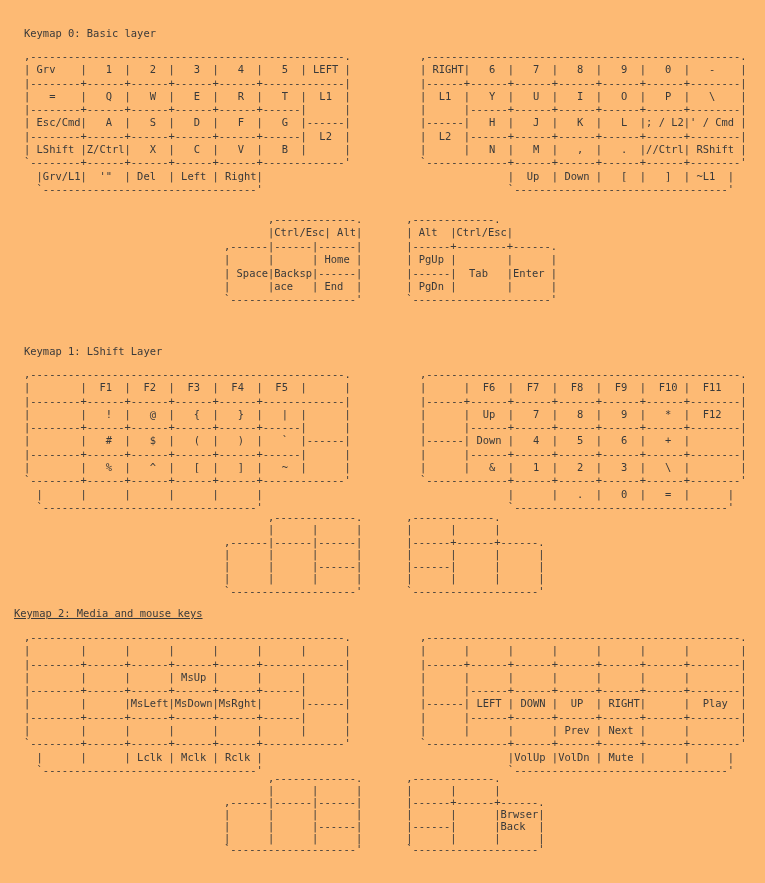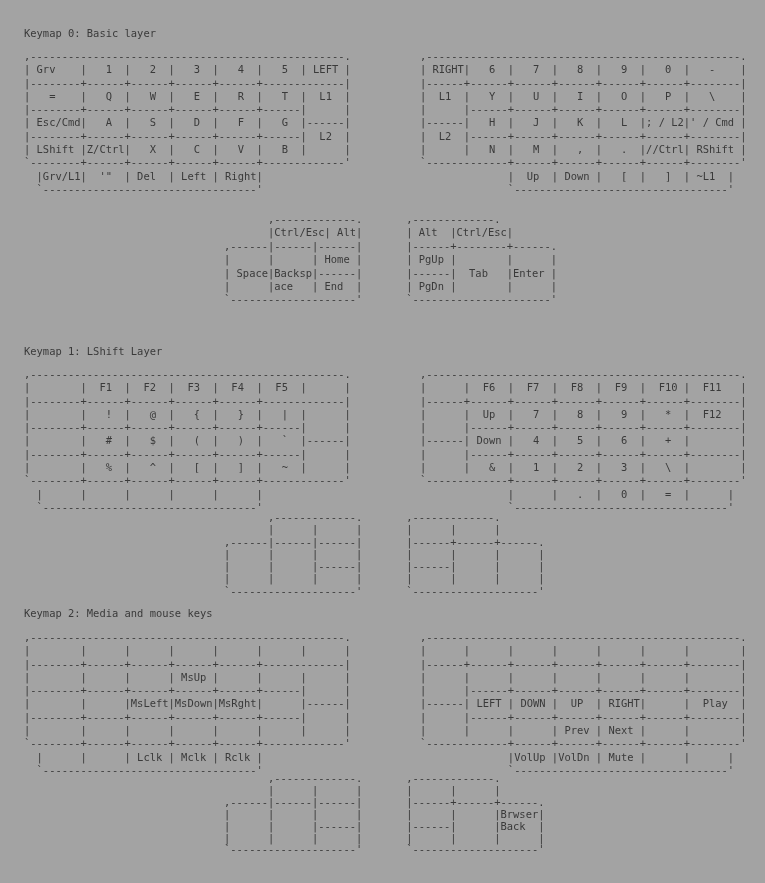--- a/index.html
+++ b/index.html
@@ -27,28 +27,28 @@
   }
   
   #km0-title { left: 24px; top: 27px; }
   #km0-main  { left: 24px; top: 50px; }
   #km0-thumb { left: 224px; top: 213px; line-height: 13.4px; }
   
   #km1-title { left: 24px; top: 345px; }
   #km1-main  { left: 24px; top: 368px; }
   #km1-thumb { left: 224px; top: 511px; line-height: 12.3px; }
   
-  #km2-title { left: 24px; top: 607px; }
+  #km2-title { left: 14px; top: 607px; text-decoration: underline; }
   #km2-main  { left: 24px; top: 631px; }
   #km2-thumb { left: 224px; top: 773px; line-height: 11.9px; }
 </style>
 </head>
 <body>
 
-<div id="page" style="background: #a3a3a3; color: rgb(58, 58, 58);">
+<div id="page" style="background: #fdba74; color: rgb(58, 58, 58);">
 
   <pre id="km0-title">Keymap 0: Basic layer</pre>
   <pre id="km0-main">,--------------------------------------------------.           ,--------------------------------------------------.
 | Grv    |   1  |   2  |   3  |   4  |   5  | LEFT |           | RIGHT|   6  |   7  |   8  |   9  |   0  |   -    |
 |--------+------+------+------+------+-------------|           |------+------+------+------+------+------+--------|
 |   =    |   Q  |   W  |   E  |   R  |   T  |  L1  |           |  L1  |   Y  |   U  |   I  |   O  |   P  |   \    |
 |--------+------+------+------+------+------|      |           |      |------+------+------+------+------+--------|
 | Esc/Cmd|   A  |   S  |   D  |   F  |   G  |------|           |------|   H  |   J  |   K  |   L  |; / L2|' / Cmd |
 |--------+------+------+------+------+------|  L2  |           |  L2  |------+------+------+------+------+--------|
 | LShift |Z/Ctrl|   X  |   C  |   V  |   B  |      |           |      |   N  |   M  |   ,  |   .  |//Ctrl| RShift |

